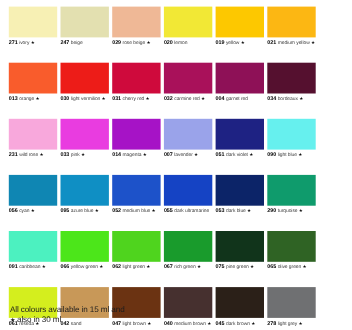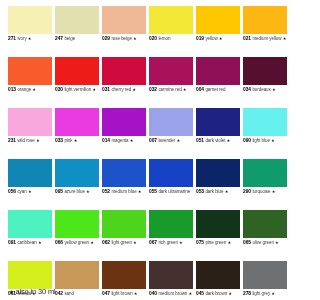--- a/index.html
+++ b/index.html
@@ -250,14 +250,15 @@
       <div class="cell label"><span class="code">061</span><span class="name">reseda</span><span class="star">★</span></div>
       <div class="cell label"><span class="code">042</span><span class="name">sand</span></div>
       <div class="cell label"><span class="code">047</span><span class="name">light brown</span><span class="star">★</span></div>
       <div class="cell label"><span class="code">040</span><span class="name">medium brown</span><span class="star">★</span></div>
       <div class="cell label"><span class="code">045</span><span class="name">dark brown</span><span class="star">★</span></div>
       <div class="cell label"><span class="code">278</span><span class="name">light grey</span><span class="star">★</span></div>
     </div>
   </div>
 
 <div class="footer">
+  <div class="footer-line">All colours available in 15 ml and</div>
   <div class="footer-line"><span class="footer-star">★</span><span>also in 30 ml</span></div>
 </div>
 
 </body></html>

